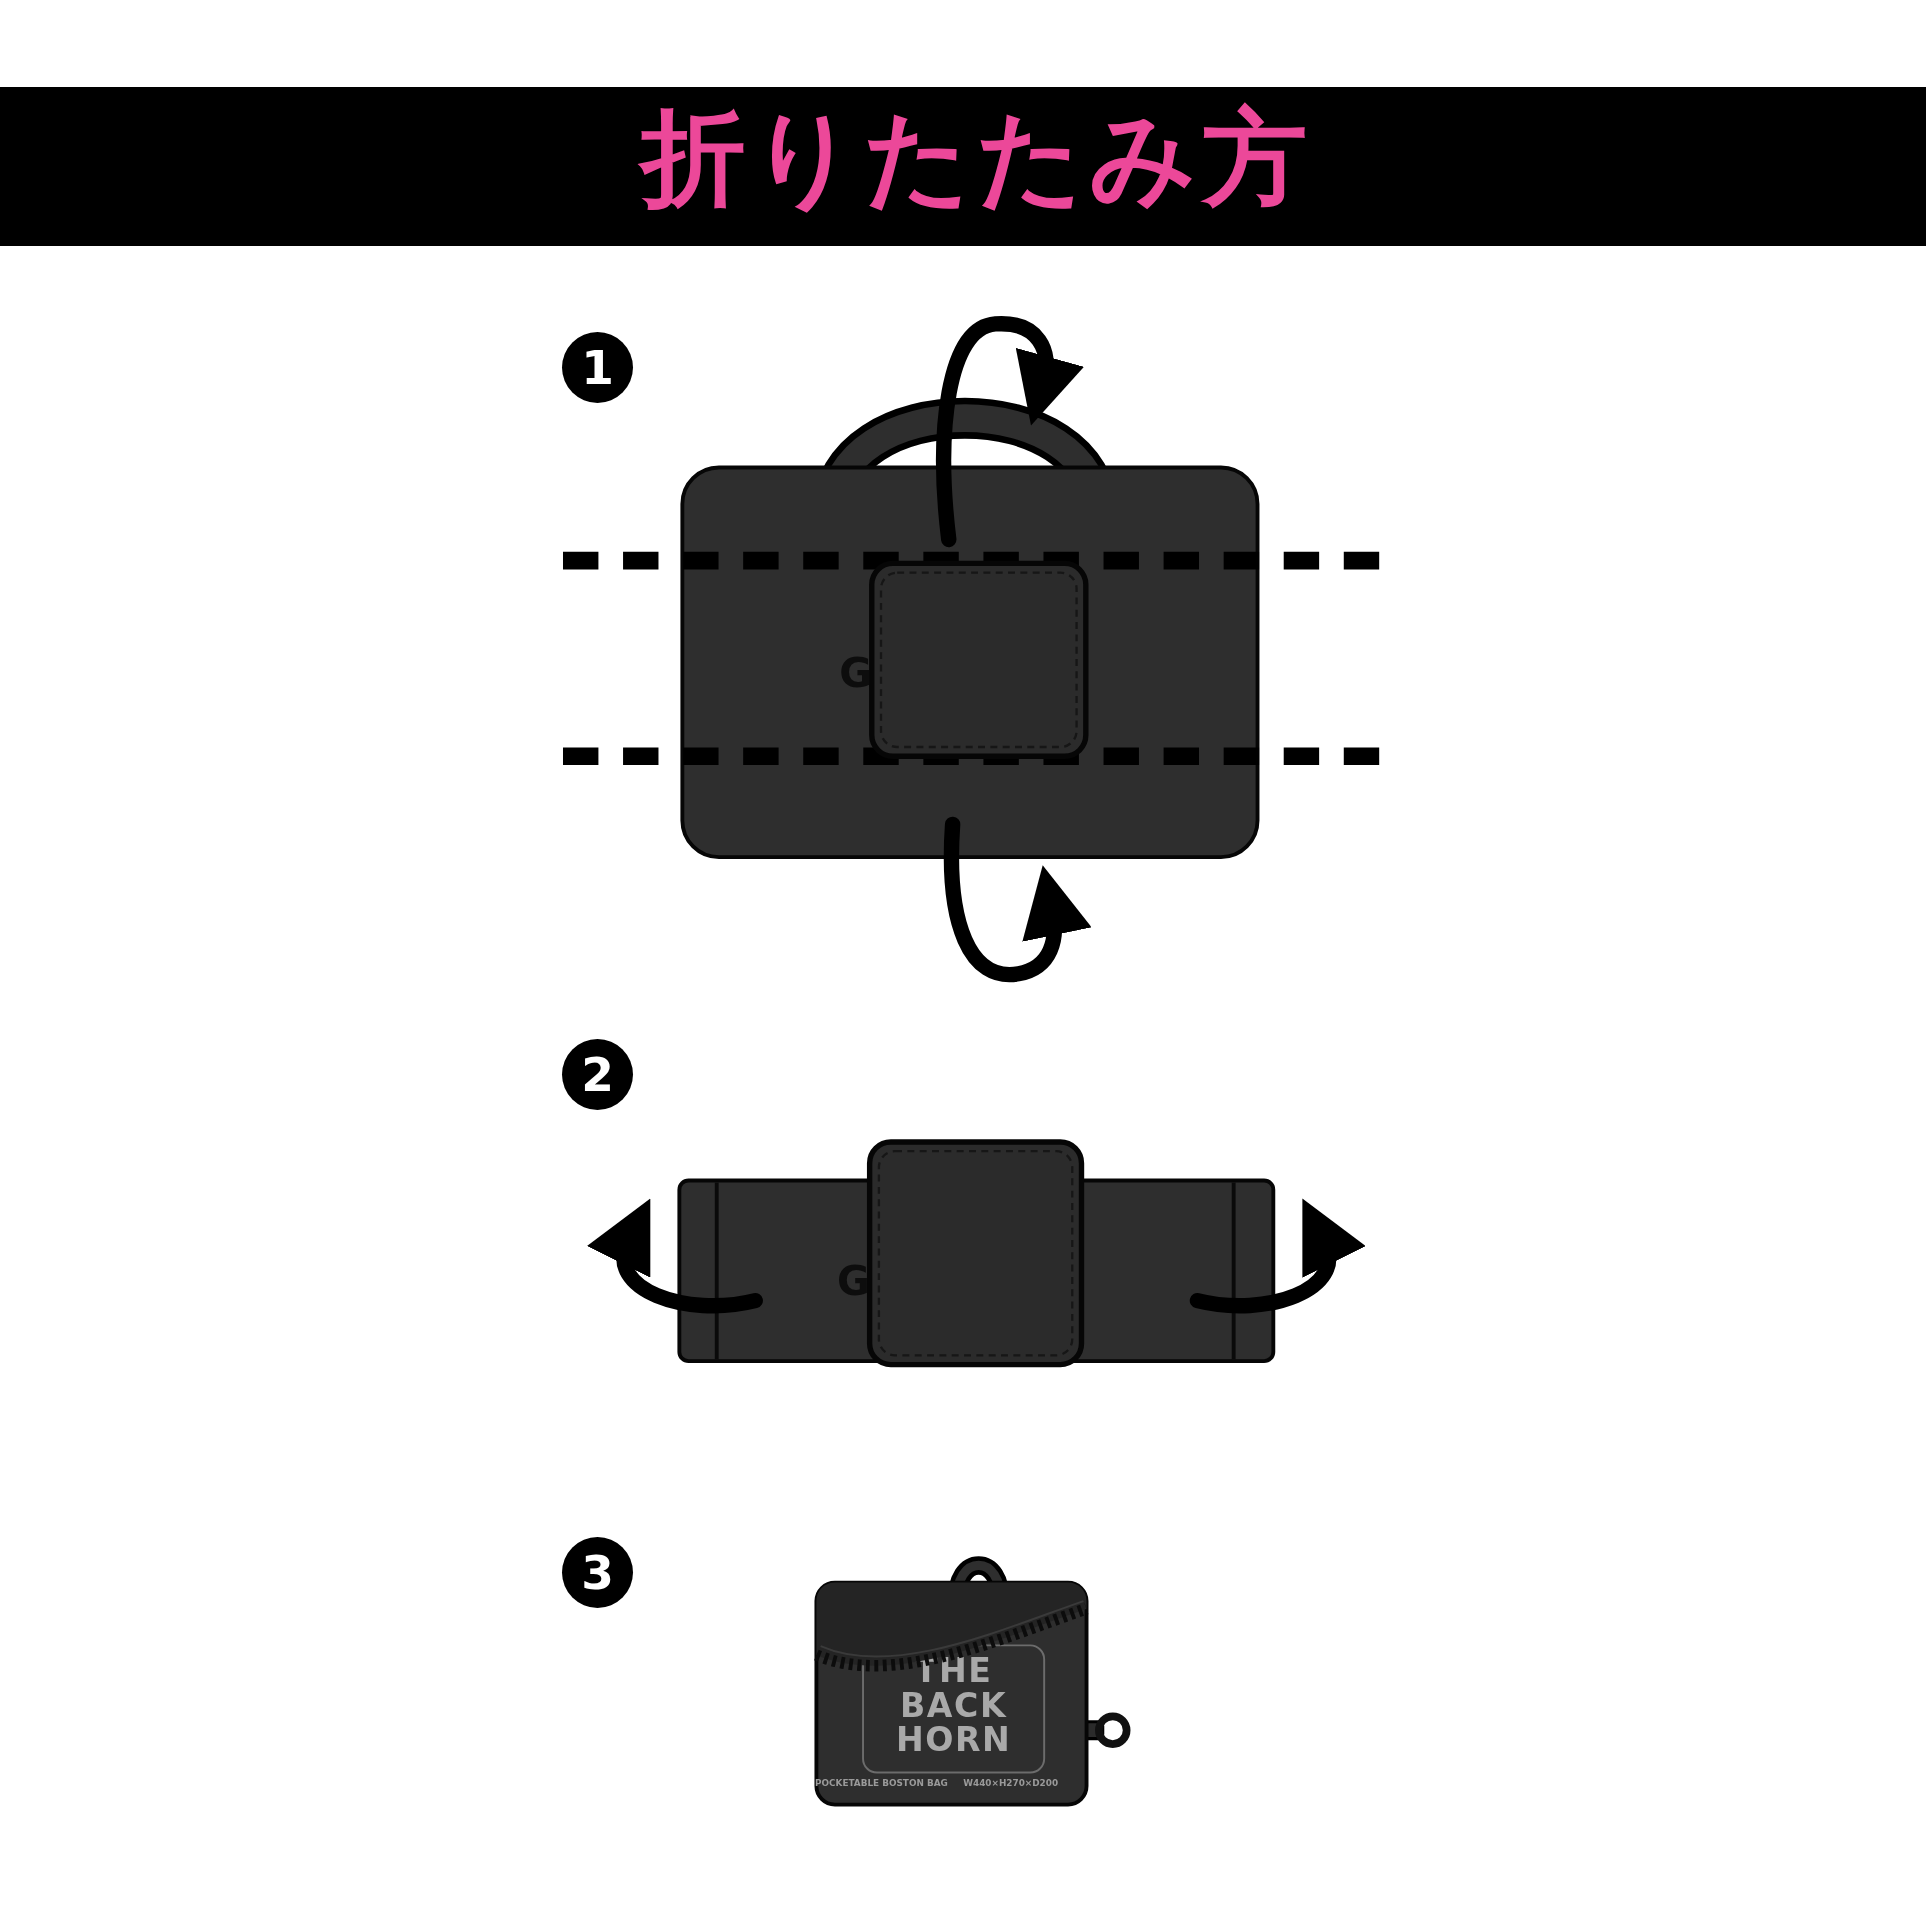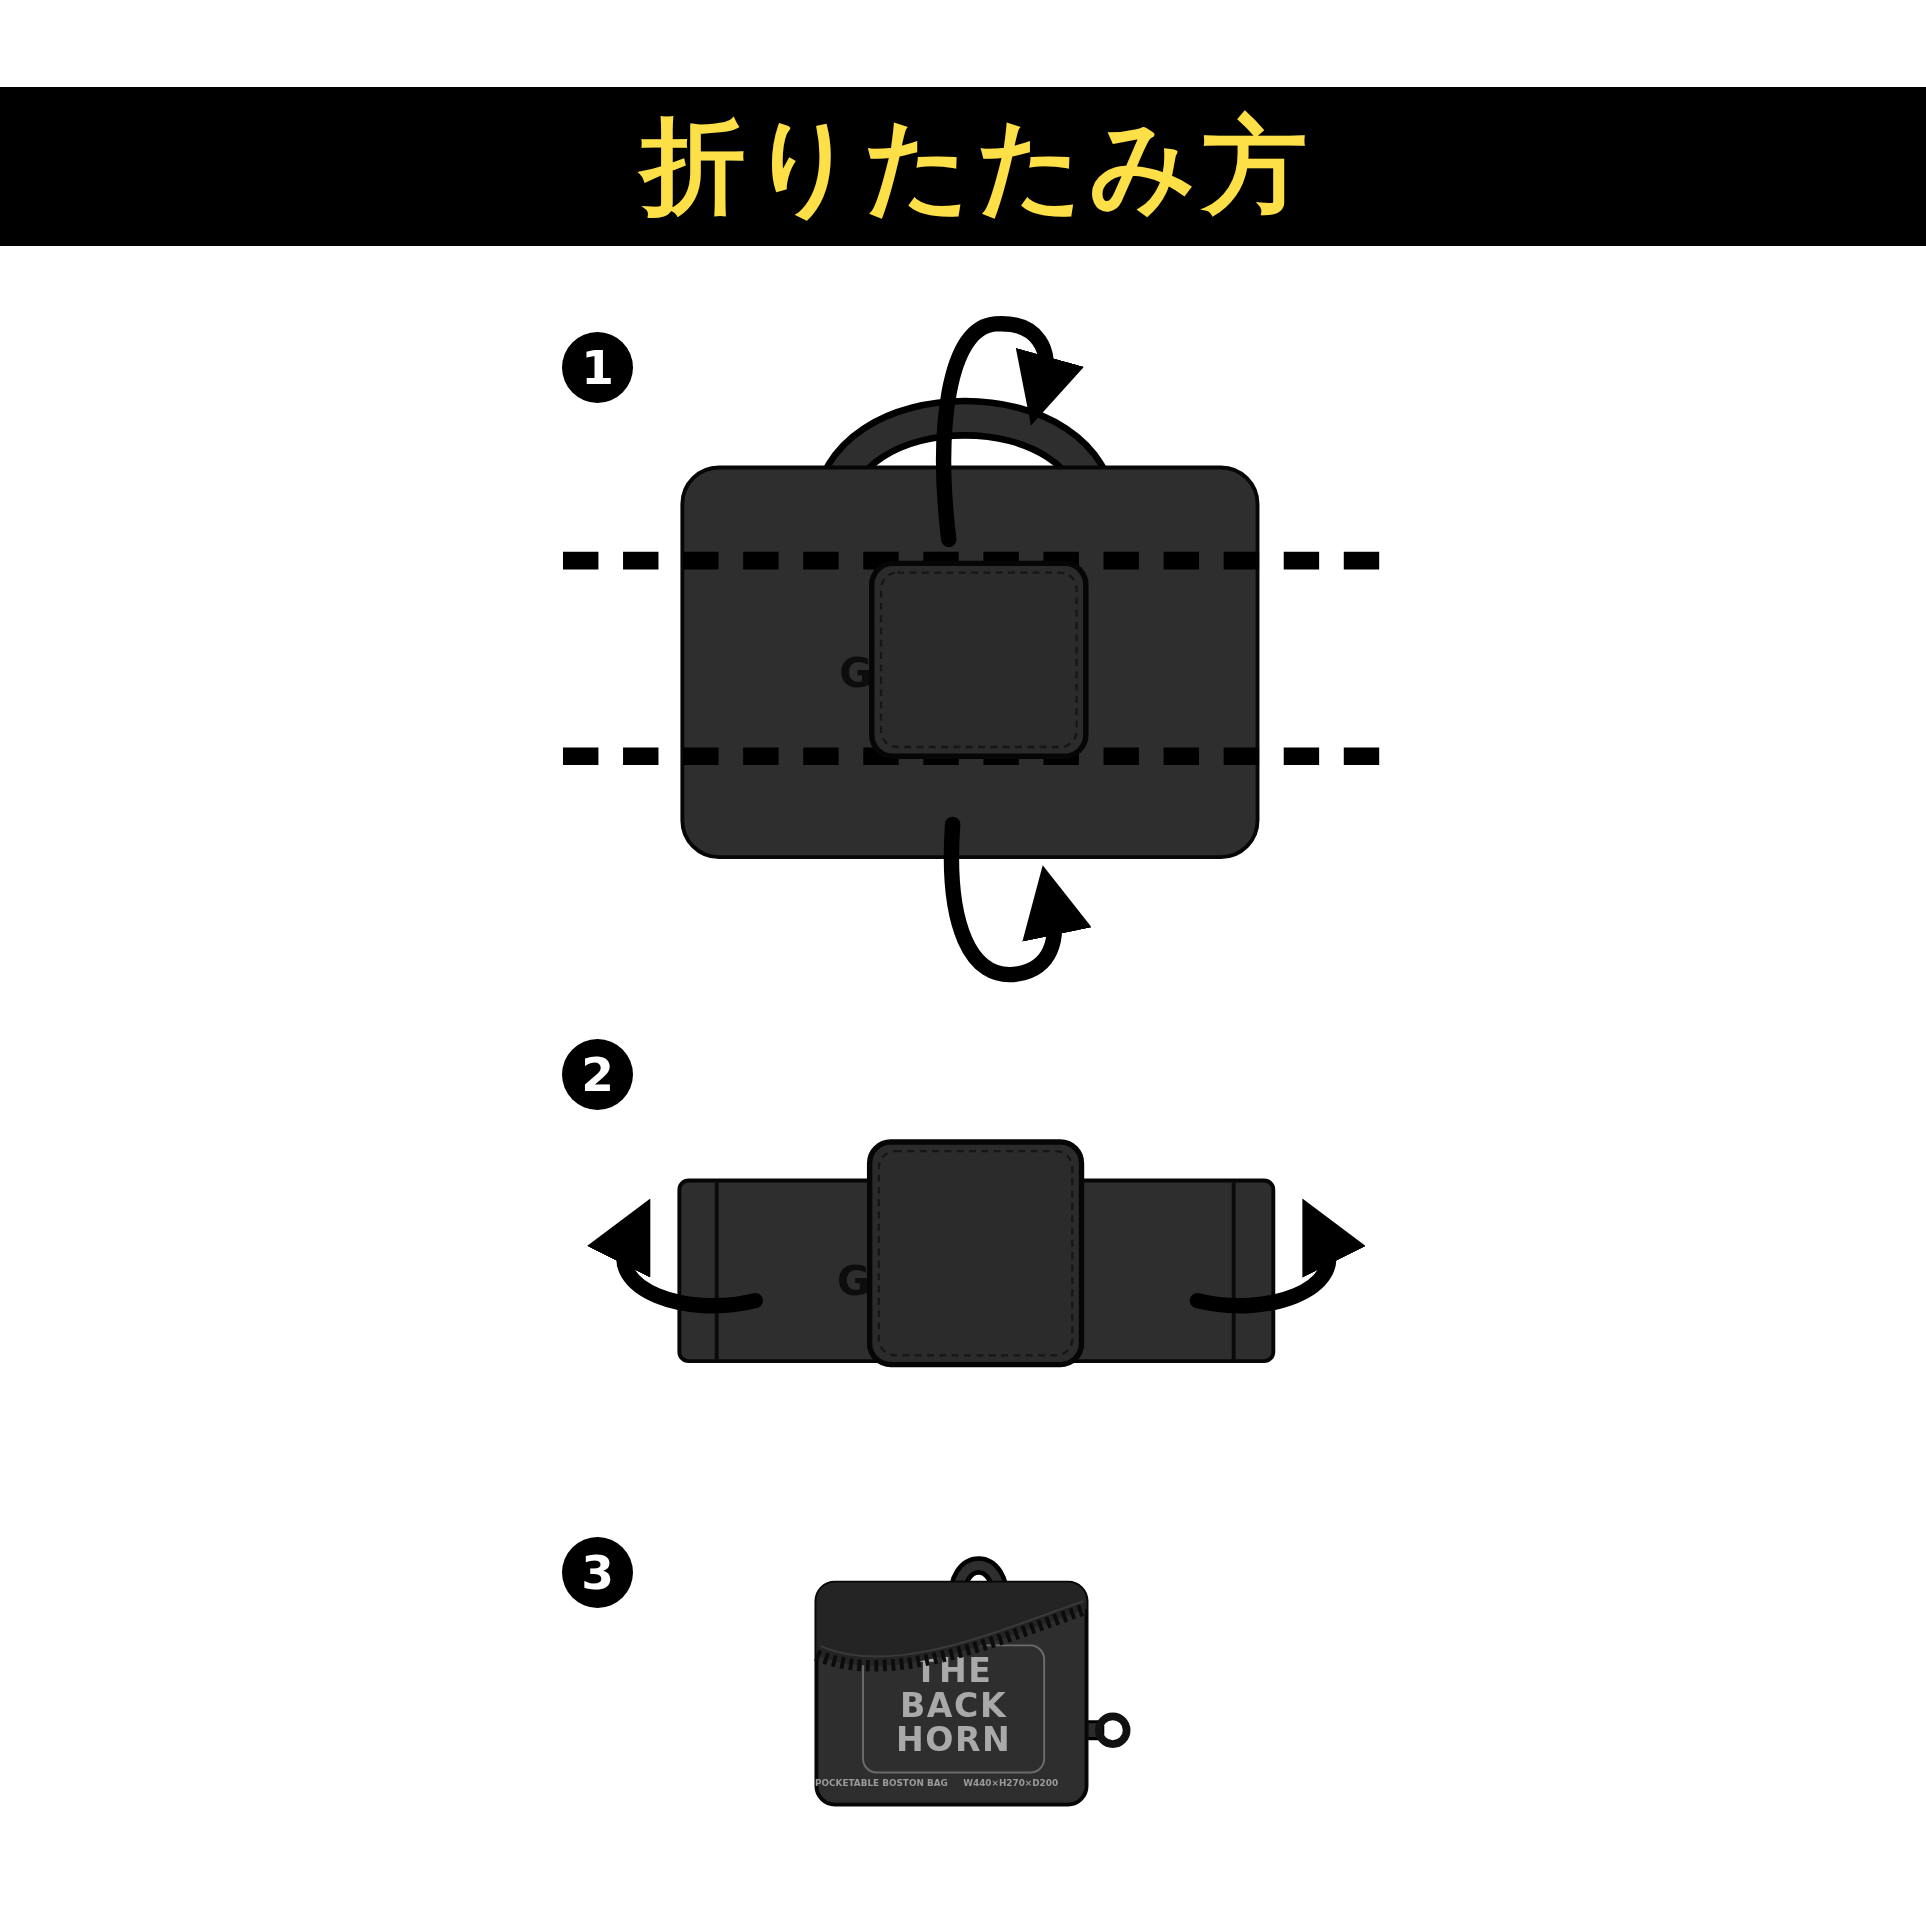--- a/index.html
+++ b/index.html
@@ -13,25 +13,26 @@
     overflow:hidden;
   }
   .header {
     position:absolute;
     left:0; top:87px;
     width:1953px; height:159px;
     background:#000000;
     display:flex; align-items:center; justify-content:center;
   }
   .header-title {
-    color:#fde047;
+    color:#ec4899;
     font-size:105px;
     font-weight:900;
     letter-spacing:5.4px;
     line-height:1;
+    font-family:Liberation Mono, monospace;
   }
   .badge {
     position:absolute;
     width:71px; height:71px;
     border-radius:50%;
     background:#000000;
     color:#ffffff;
     display:flex; align-items:center; justify-content:center;
     font-size:47px; font-weight:800;
     line-height:1;

